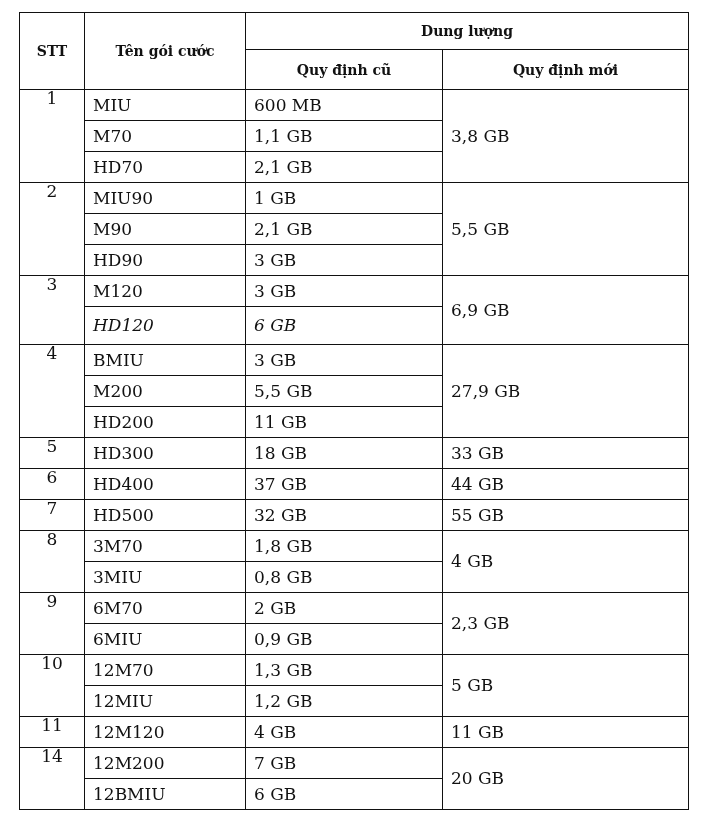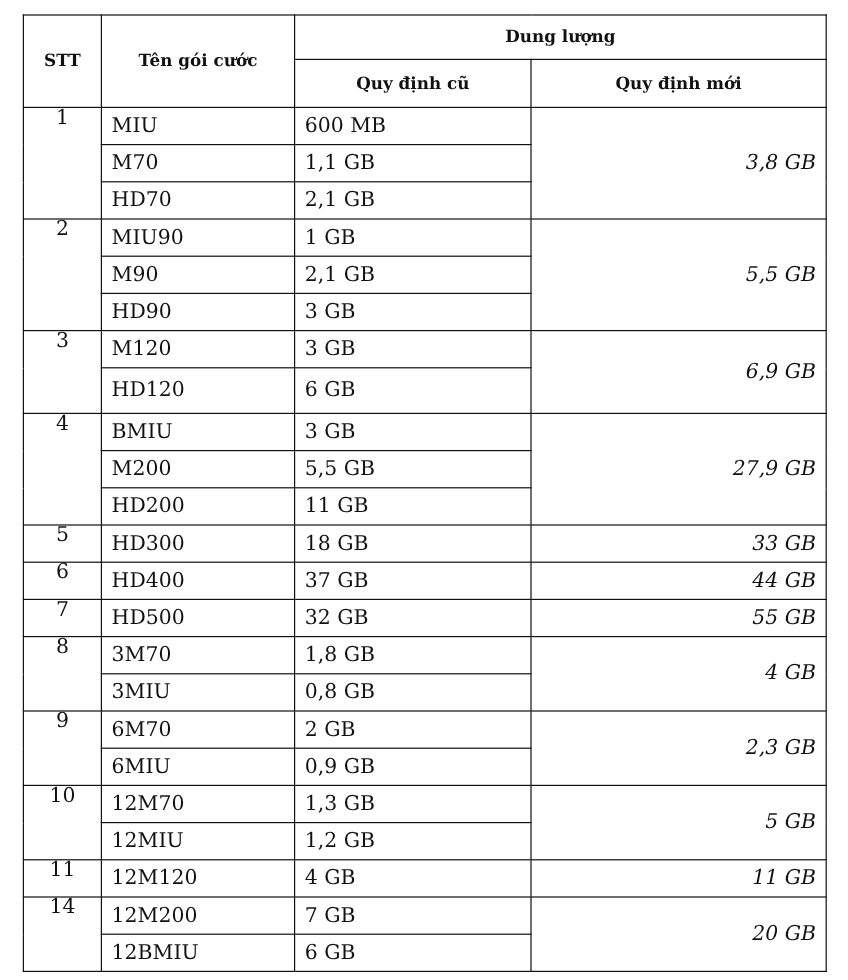--- a/index.html
+++ b/index.html
@@ -17,29 +17,29 @@
   }
   table.data-table td, table.data-table th {
     border: 1.5px solid #111;
     padding: 0 8px;
     line-height: 1;
   }
   th { font-weight: bold; text-align: center; font-size: 14px; }
   td.stt { text-align: center; vertical-align: top; padding-top: 7px; }
   td.name { text-align: left; padding-left: 10px; margin-top: 11px; }
   td.old { text-align: left; }
-  td.new { text-align: right; vertical-align: middle; font-style: italic; }
+  td.new { text-align: left; vertical-align: middle; }
   col.c1 { width: 65px; }
   col.c2 { width: 161px; }
   col.c3 { width: 197px; }
   col.c4 { width: 246px; }
   tr.h1 { height: 37px; }
   tr.h2 { height: 40px; }
   tr.r { height: 31px; }
-  tr.tall { height: 38px; }
+  tr.tall { height: 38px; font-style: italic; }
 </style>
 </head>
 <body>
 
 <table class="data-table">
   <colgroup>
       <col class="c1">
       <col class="c2">
       <col class="c3">
       <col class="c4">

